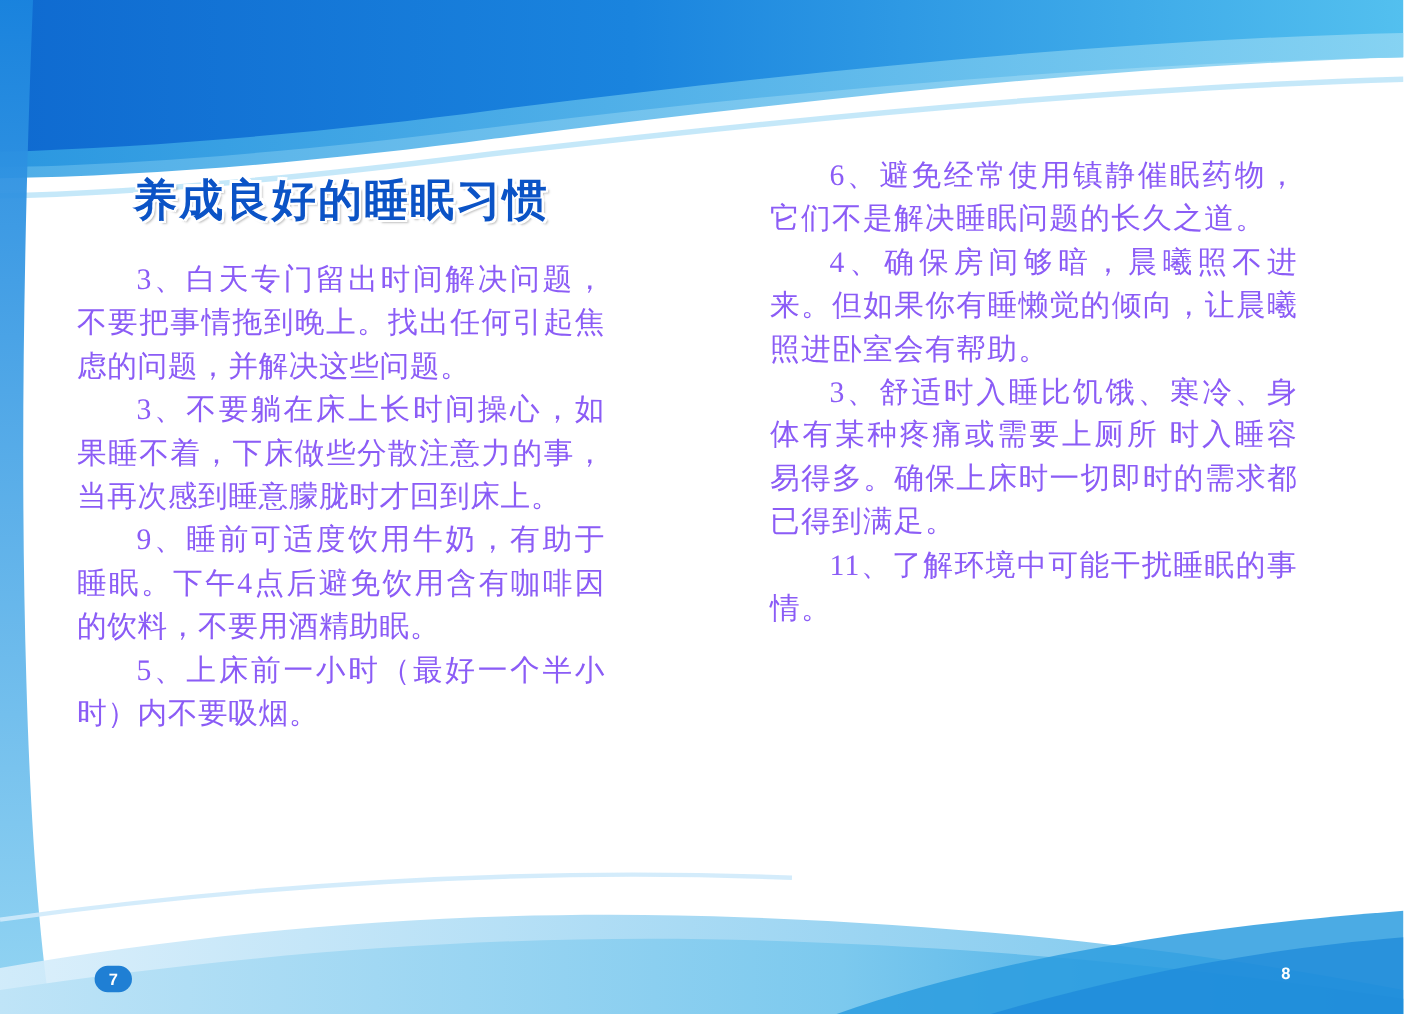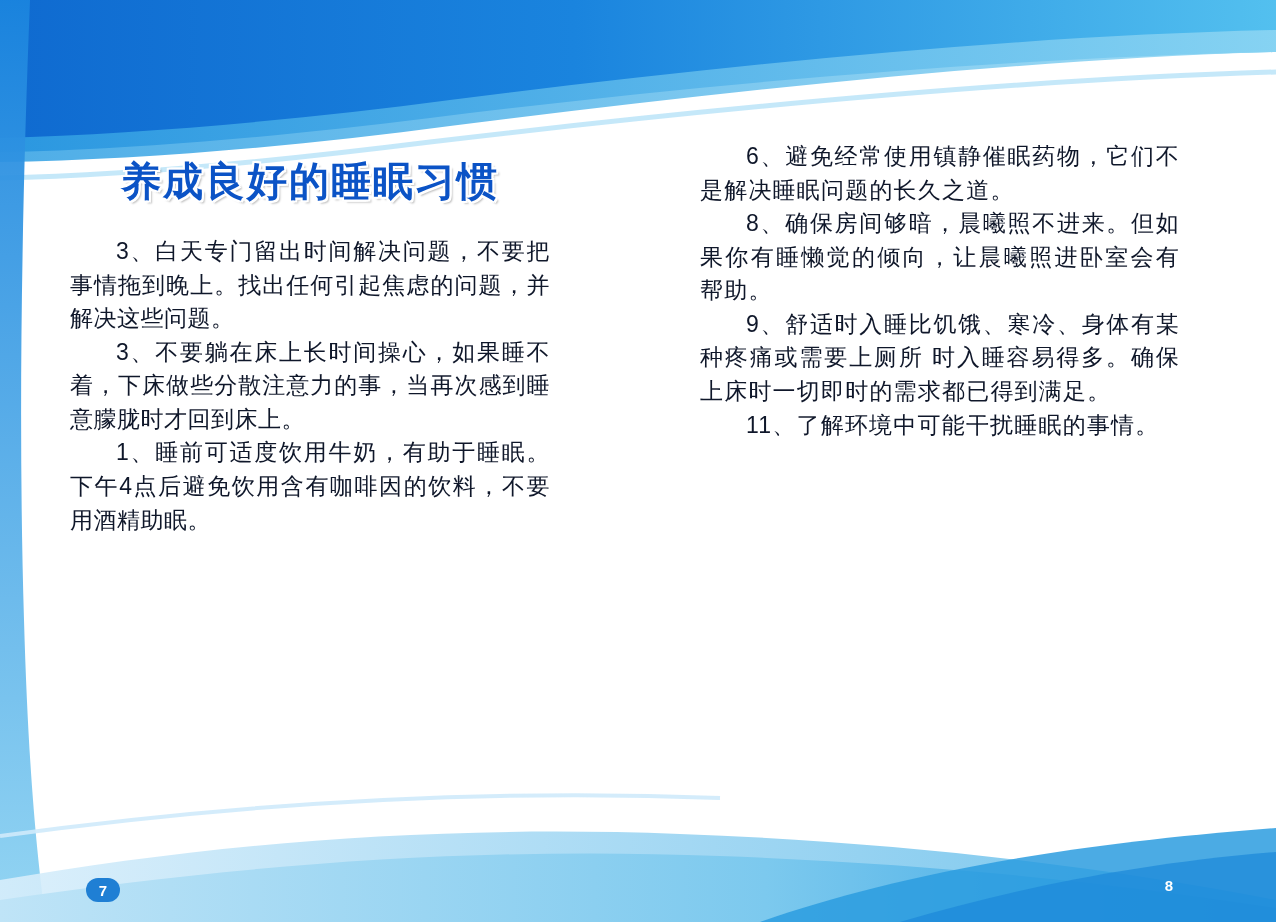--- a/index.html
+++ b/index.html
@@ -55,24 +55,24 @@
       -2px 0 0 #ffffff,
        0 2px 0 #ffffff,
        0 -2px 0 #ffffff,
        2px 2px 0 #ffffff,
       -2px 2px 0 #ffffff,
        2px -2px 0 #ffffff,
       -2px -2px 0 #ffffff,
        3px 3px 2px rgba(0,0,0,0.25);
   }
   .para {
-    font-family: Liberation Sans, sans-serif;
-    font-size: 23px;
+    font-family: Liberation Serif, serif;
+    font-size: 27px;
     line-height: 1.46;
-    color: #0f172a;
+    color: #8b5cf6;
     text-indent: 2em;
     text-align: justify;
     margin: 0;
     letter-spacing: 0.5px;
   }
   .col-right .para {
     letter-spacing: 1.2px;
   }
   .page-num {
     position: absolute;
@@ -146,27 +146,28 @@
     <path d="M900,922 C1010,890 1130,864 1276,852 V922 Z" fill="#1d8ad9" opacity="0.75"></path>
     <path d="M0,836 C220,806 470,788 720,798" stroke="#cfeafb" stroke-width="4" fill="none" opacity="0.9"></path>
   </svg>
 
   <div class="content">
 
     <div class="col col-left">
       <div class="title">养成良好的睡眠习惯</div>
       <p class="para">3、白天专门留出时间解决问题，不要把事情拖到晚上。找出任何引起焦虑的问题，并解决这些问题。</p>
       <p class="para">3、不要躺在床上长时间操心，如果睡不着，下床做些分散注意力的事，当再次感到睡意朦胧时才回到床上。</p>
-      <p class="para">1、睡前可适度饮用牛奶，有助于睡眠。下午4点后避免饮用含有咖啡因的饮料，不要用酒精助眠。</p>
+      <p class="para">9、睡前可适度饮用牛奶，有助于睡眠。下午4点后避免饮用含有咖啡因的饮料，不要用酒精助眠。</p>
+      <p class="para">5、上床前一小时（最好一个半小时）内不要吸烟。</p>
     </div>
 
     <div class="col col-right">
       <p class="para">6、避免经常使用镇静催眠药物，它们不是解决睡眠问题的长久之道。</p>
-      <p class="para">8、确保房间够暗，晨曦照不进来。但如果你有睡懒觉的倾向，让晨曦照进卧室会有帮助。</p>
-      <p class="para">9、舒适时入睡比饥饿、寒冷、身体有某种疼痛或需要上厕所 时入睡容易得多。确保上床时一切即时的需求都已得到满足。</p>
+      <p class="para">4、确保房间够暗，晨曦照不进来。但如果你有睡懒觉的倾向，让晨曦照进卧室会有帮助。</p>
+      <p class="para">3、舒适时入睡比饥饿、寒冷、身体有某种疼痛或需要上厕所 时入睡容易得多。确保上床时一切即时的需求都已得到满足。</p>
       <p class="para">11、了解环境中可能干扰睡眠的事情。</p>
     </div>
 
     <div class="page-num left">7</div>
     <div class="page-num right">8</div>
 
   </div>
 </div>
 
 </body></html>

